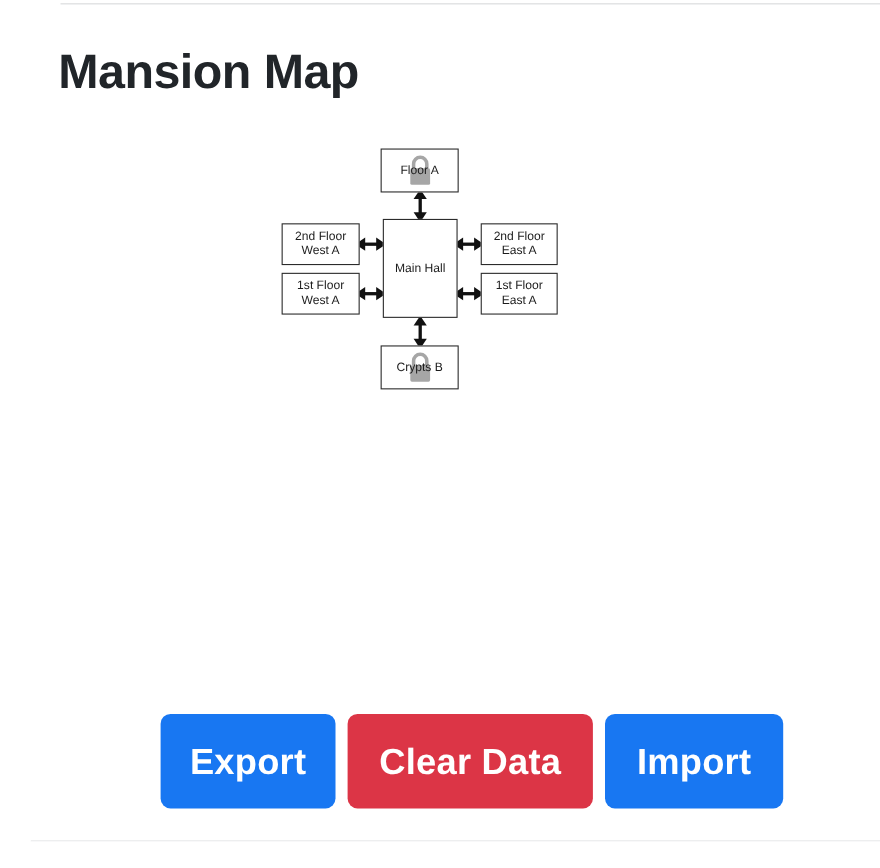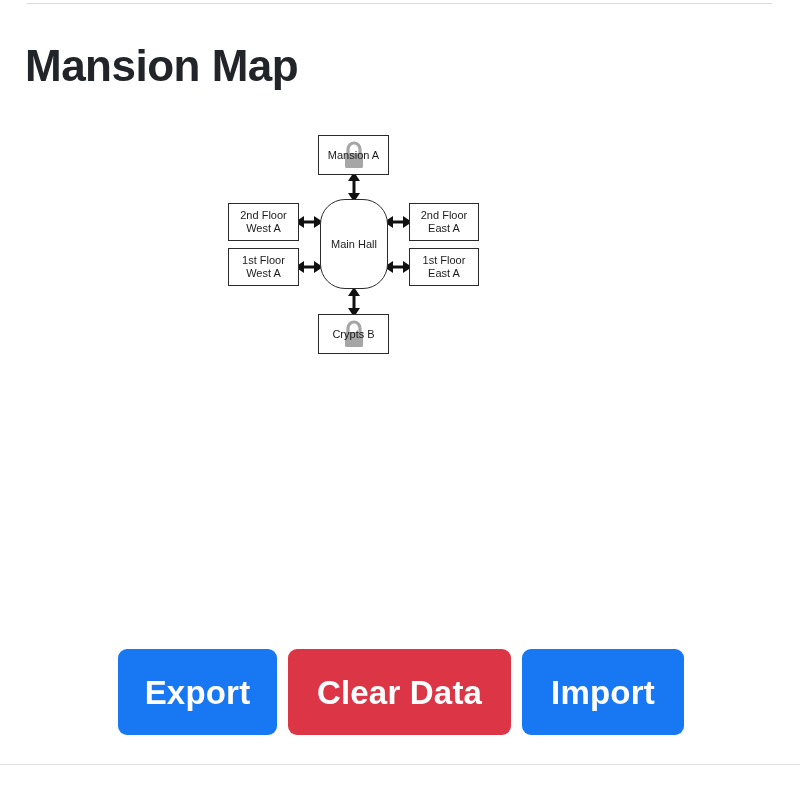--- a/index.html
+++ b/index.html
@@ -13,20 +13,21 @@
     overflow: hidden;
     font-family: "Liberation Sans", sans-serif;
     -webkit-font-smoothing: antialiased;
   }
 
   #page {
     position: relative;
     width: 765px;
     height: 789px;
     background: #ffffff;
+    margin-left: 28px;
   }
 
   
   .top-rule {
     position: absolute;
     left: 27px;
     top: 3px;
     width: 745px;
     height: 1px;
     background: #d8d9db;
@@ -102,21 +103,21 @@
     width: 26px;
     height: 32px;
     display: block;
     opacity: 1;
   }
 
   
   #node-crypts-a      { left: 318px; top: 135px; width: 71px;  height: 40px; }
   #node-2f-west-a     { left: 228px; top: 203px; width: 71px;  height: 38px; }
   #node-1f-west-a     { left: 228px; top: 248px; width: 71px;  height: 38px; }
-  #node-main-hall     { left: 320px; top: 199px; width: 68px;  height: 90px; border-radius: 25px; }
+  #node-main-hall     { left: 320px; top: 199px; width: 68px;  height: 90px; }
   #node-2f-east-a     { left: 409px; top: 203px; width: 70px;  height: 38px; }
   #node-1f-east-a     { left: 409px; top: 248px; width: 70px;  height: 38px; }
   #node-crypts-b      { left: 318px; top: 314px; width: 71px;  height: 40px; }
 
   
   .connector {
     position: absolute;
     display: block;
     overflow: visible;
   }
@@ -203,21 +204,21 @@
       <line x1="5" y1="12" x2="23" y2="12" stroke="#111" stroke-width="3"></line>
       <polygon points="0,12 9,6 9,18" fill="#111"></polygon>
       <polygon points="28,12 19,6 19,18" fill="#111"></polygon>
     </svg>
 
     <div class="node locked" id="node-crypts-a">
       <svg class="lock-icon" viewBox="0 0 26 32">
         <path d="M7 14 V10 a6 6 0 0 1 12 0 v4" fill="none" stroke="#a6a6a6" stroke-width="3.2"></path>
         <rect x="4" y="14" width="18" height="15" rx="1.5" fill="#a6a6a6"></rect>
       </svg>
-      <span class="label">Mansion A</span>
+      <span class="label">Floor A</span>
     </div>
 
     <div class="node" id="node-2f-west-a">
       <span class="label">2nd Floor
 West A</span>
     </div>
 
     <div class="node" id="node-1f-west-a">
       <span class="label">1st Floor
 West A</span>

